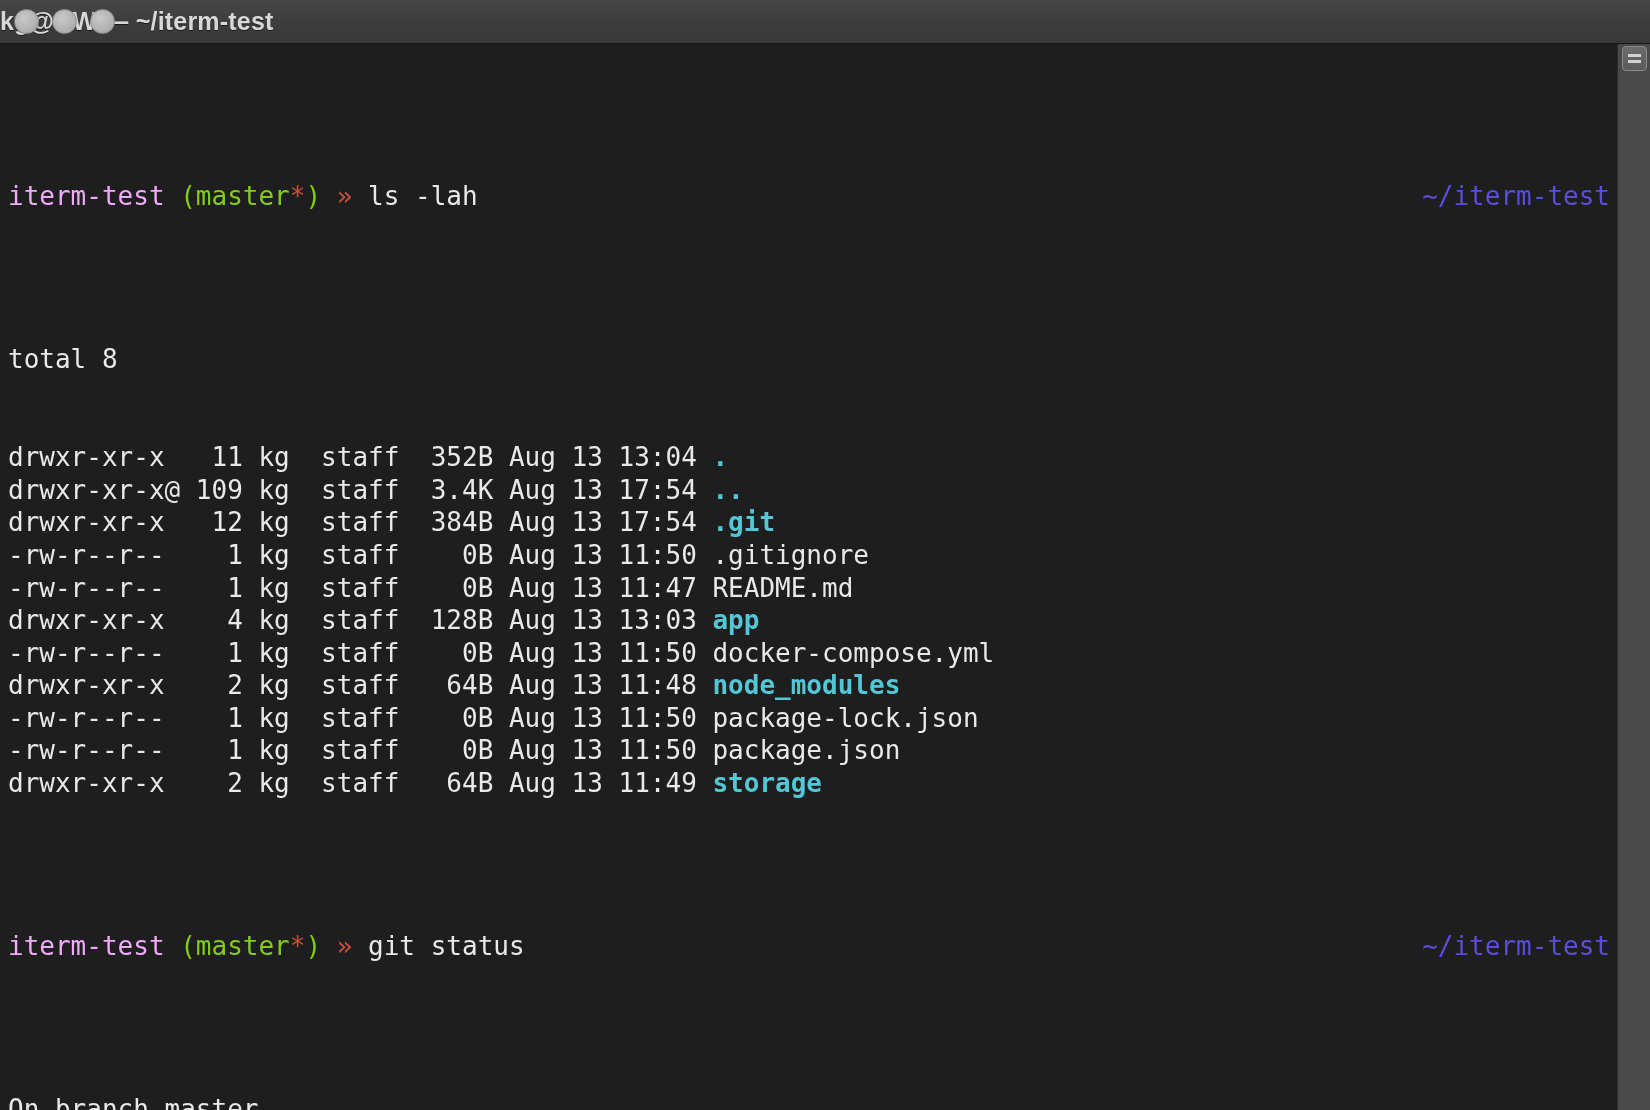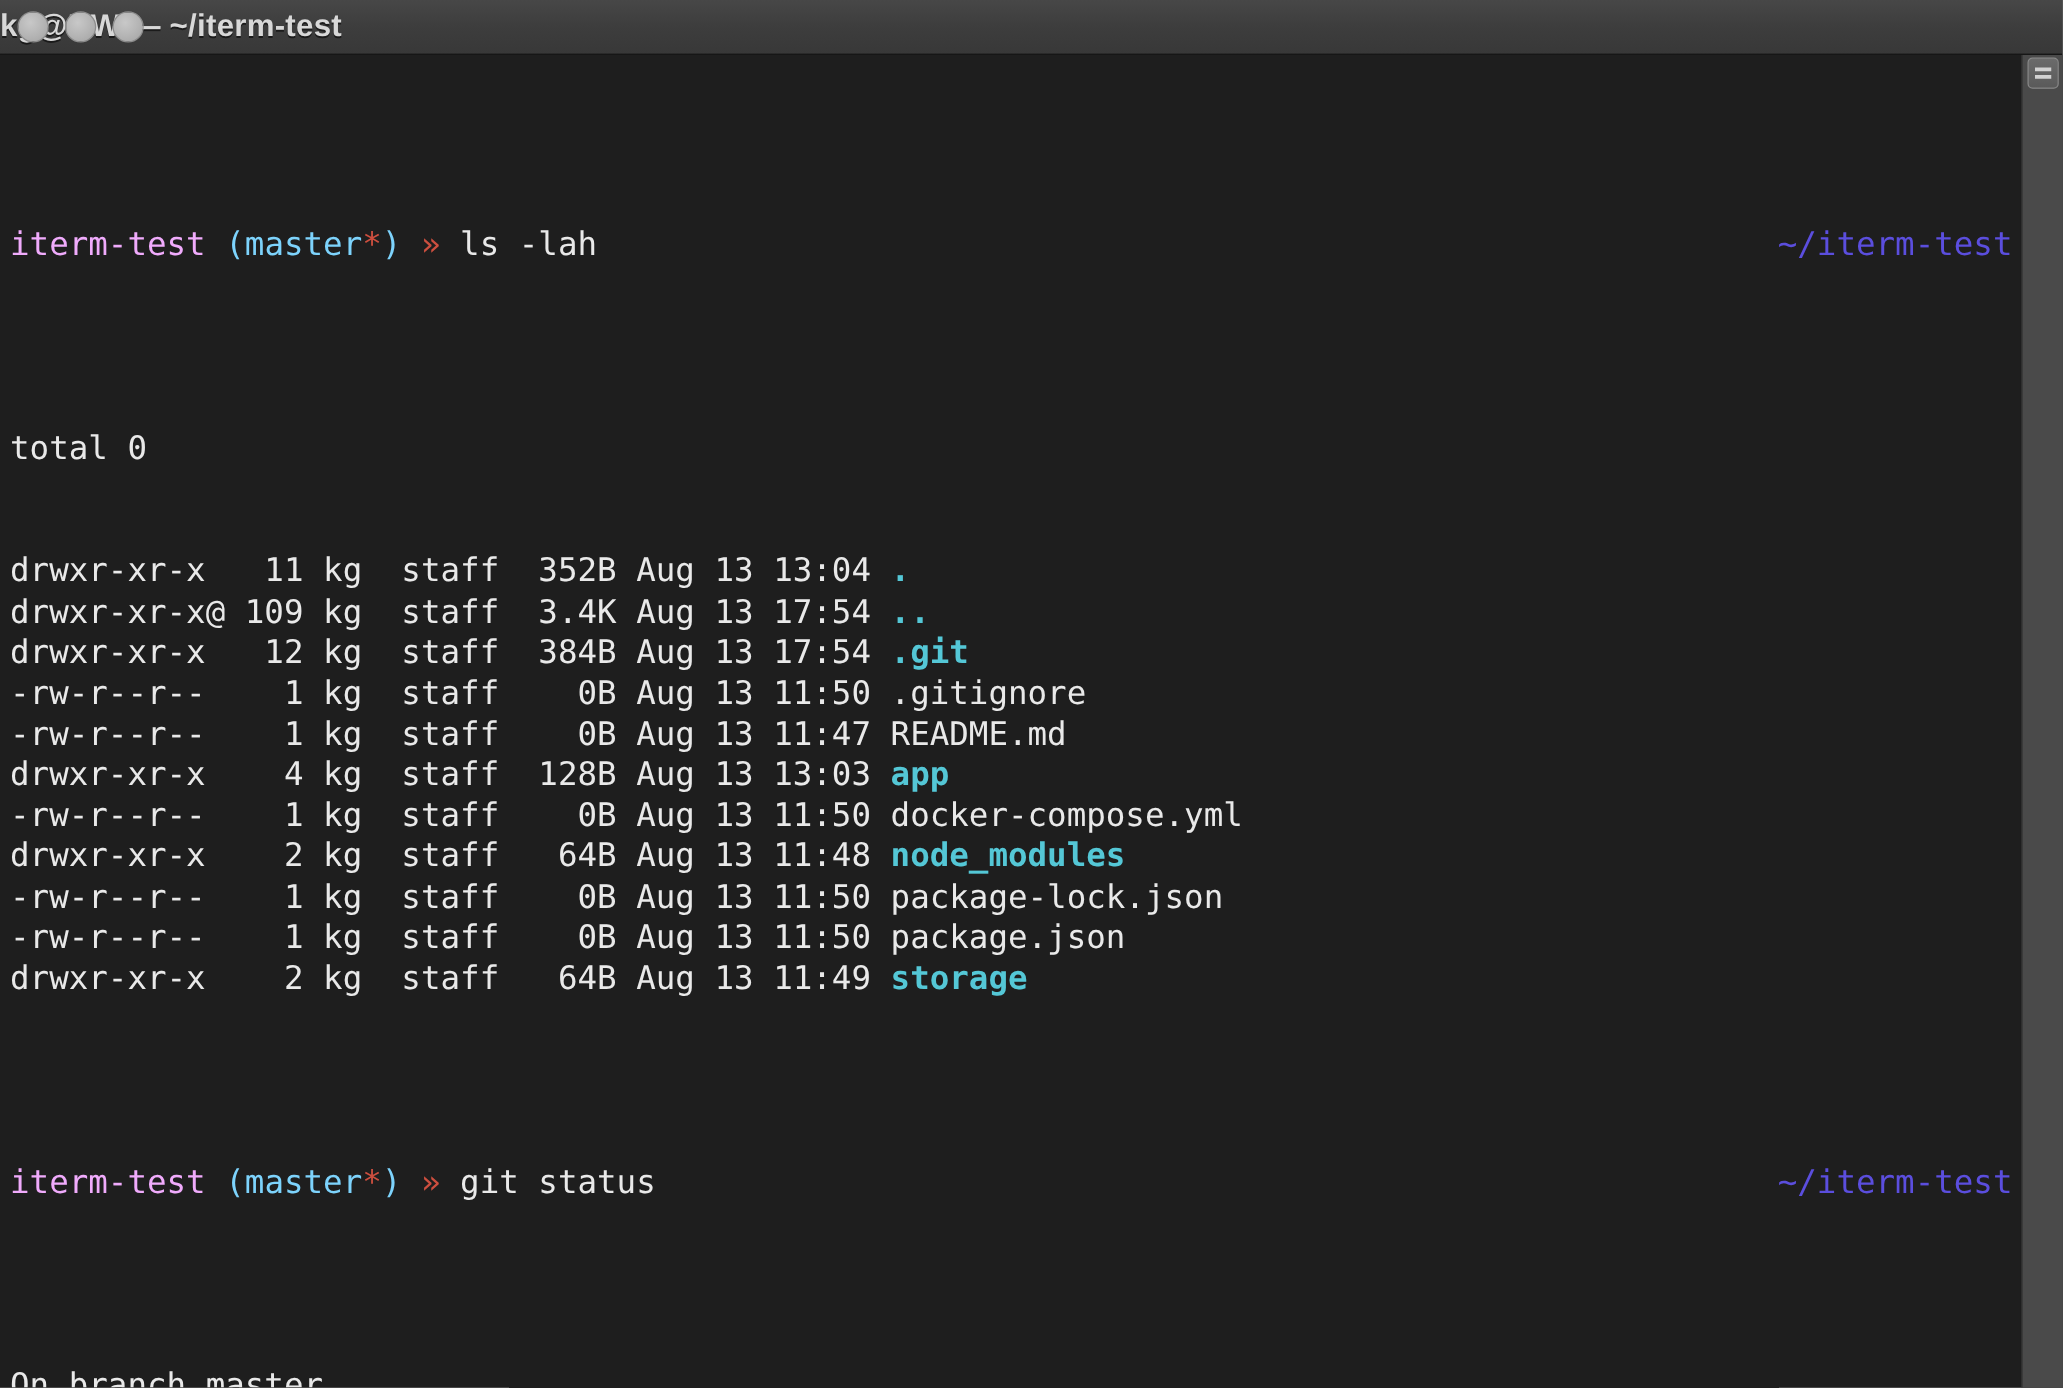--- a/index.html
+++ b/index.html
@@ -87,21 +87,21 @@
   }
   .row .right-path {
     position: absolute;
     right: 7px;
     top: 0;
   }
 
   
   .c-white   { color: #e9e9e9; }
   .c-green   { color: #f0abfc; }
-  .c-yellow  { color: #7dd3fc; }
+  .c-yellow  { color: #84cc16; }
   .c-red     { color: #cd4f3f; }
   .c-cyan    { color: #54c7d6; font-weight: bold; }
   .c-blue    { color: #5b4ede; }
 
   
   .scrollbar {
     position: absolute;
     right: 0;
     top: 0;
     bottom: 0;
@@ -147,21 +147,21 @@
     <div class="title-text">kg@KW — ~/iterm-test</div>
   </div>
 
   <div class="term-wrap">
     <div class="term">
 
       
       <div class="row"><span class="c-green">iterm-test</span><span class="c-white"> </span><span class="c-yellow">(master</span><span class="c-red">*</span><span class="c-yellow">)</span><span class="c-white"> </span><span class="c-red">»</span><span class="c-white"> </span><span class="c-white">ls -lah</span><span class="right-path c-blue">~/iterm-test</span></div>
 
       
-      <div class="row c-white">total 0</div>
+      <div class="row c-white">total 8</div>
       <div id="ls-rows"><div class="row"><span class="c-white">drwxr-xr-x </span><span class="c-white">  11 </span><span class="c-white">kg  </span><span class="c-white">staff  </span><span class="c-white">352B </span><span class="c-white">Aug 13 13:04 </span><span class="c-cyan">.</span></div><div class="row"><span class="c-white">drwxr-xr-x@</span><span class="c-white"> 109 </span><span class="c-white">kg  </span><span class="c-white">staff  </span><span class="c-white">3.4K </span><span class="c-white">Aug 13 17:54 </span><span class="c-cyan">..</span></div><div class="row"><span class="c-white">drwxr-xr-x </span><span class="c-white">  12 </span><span class="c-white">kg  </span><span class="c-white">staff  </span><span class="c-white">384B </span><span class="c-white">Aug 13 17:54 </span><span class="c-cyan">.git</span></div><div class="row"><span class="c-white">-rw-r--r-- </span><span class="c-white">   1 </span><span class="c-white">kg  </span><span class="c-white">staff  </span><span class="c-white">  0B </span><span class="c-white">Aug 13 11:50 </span><span class="c-white">.gitignore</span></div><div class="row"><span class="c-white">-rw-r--r-- </span><span class="c-white">   1 </span><span class="c-white">kg  </span><span class="c-white">staff  </span><span class="c-white">  0B </span><span class="c-white">Aug 13 11:47 </span><span class="c-white">README.md</span></div><div class="row"><span class="c-white">drwxr-xr-x </span><span class="c-white">   4 </span><span class="c-white">kg  </span><span class="c-white">staff  </span><span class="c-white">128B </span><span class="c-white">Aug 13 13:03 </span><span class="c-cyan">app</span></div><div class="row"><span class="c-white">-rw-r--r-- </span><span class="c-white">   1 </span><span class="c-white">kg  </span><span class="c-white">staff  </span><span class="c-white">  0B </span><span class="c-white">Aug 13 11:50 </span><span class="c-white">docker-compose.yml</span></div><div class="row"><span class="c-white">drwxr-xr-x </span><span class="c-white">   2 </span><span class="c-white">kg  </span><span class="c-white">staff  </span><span class="c-white"> 64B </span><span class="c-white">Aug 13 11:48 </span><span class="c-cyan">node_modules</span></div><div class="row"><span class="c-white">-rw-r--r-- </span><span class="c-white">   1 </span><span class="c-white">kg  </span><span class="c-white">staff  </span><span class="c-white">  0B </span><span class="c-white">Aug 13 11:50 </span><span class="c-white">package-lock.json</span></div><div class="row"><span class="c-white">-rw-r--r-- </span><span class="c-white">   1 </span><span class="c-white">kg  </span><span class="c-white">staff  </span><span class="c-white">  0B </span><span class="c-white">Aug 13 11:50 </span><span class="c-white">package.json</span></div><div class="row"><span class="c-white">drwxr-xr-x </span><span class="c-white">   2 </span><span class="c-white">kg  </span><span class="c-white">staff  </span><span class="c-white"> 64B </span><span class="c-white">Aug 13 11:49 </span><span class="c-cyan">storage</span></div></div>
 
       
       <div class="row"><span class="c-green">iterm-test</span><span class="c-white"> </span><span class="c-yellow">(master</span><span class="c-red">*</span><span class="c-yellow">)</span><span class="c-white"> </span><span class="c-red">»</span><span class="c-white"> </span><span class="c-white">git status</span><span class="right-path c-blue">~/iterm-test</span></div>
 
       
       <div class="row c-white">On branch master</div>
       
       
       

